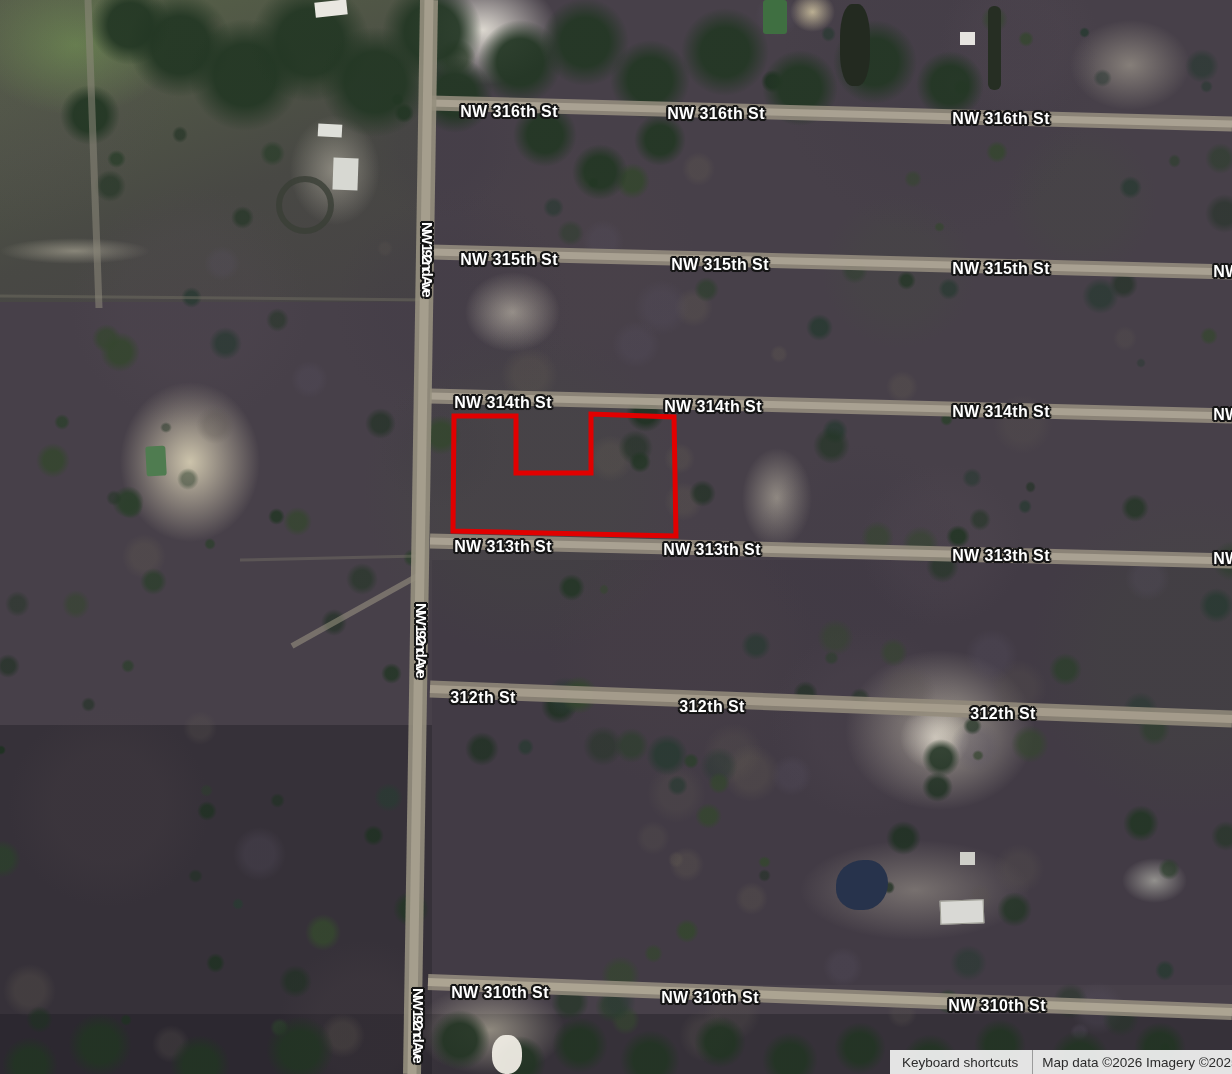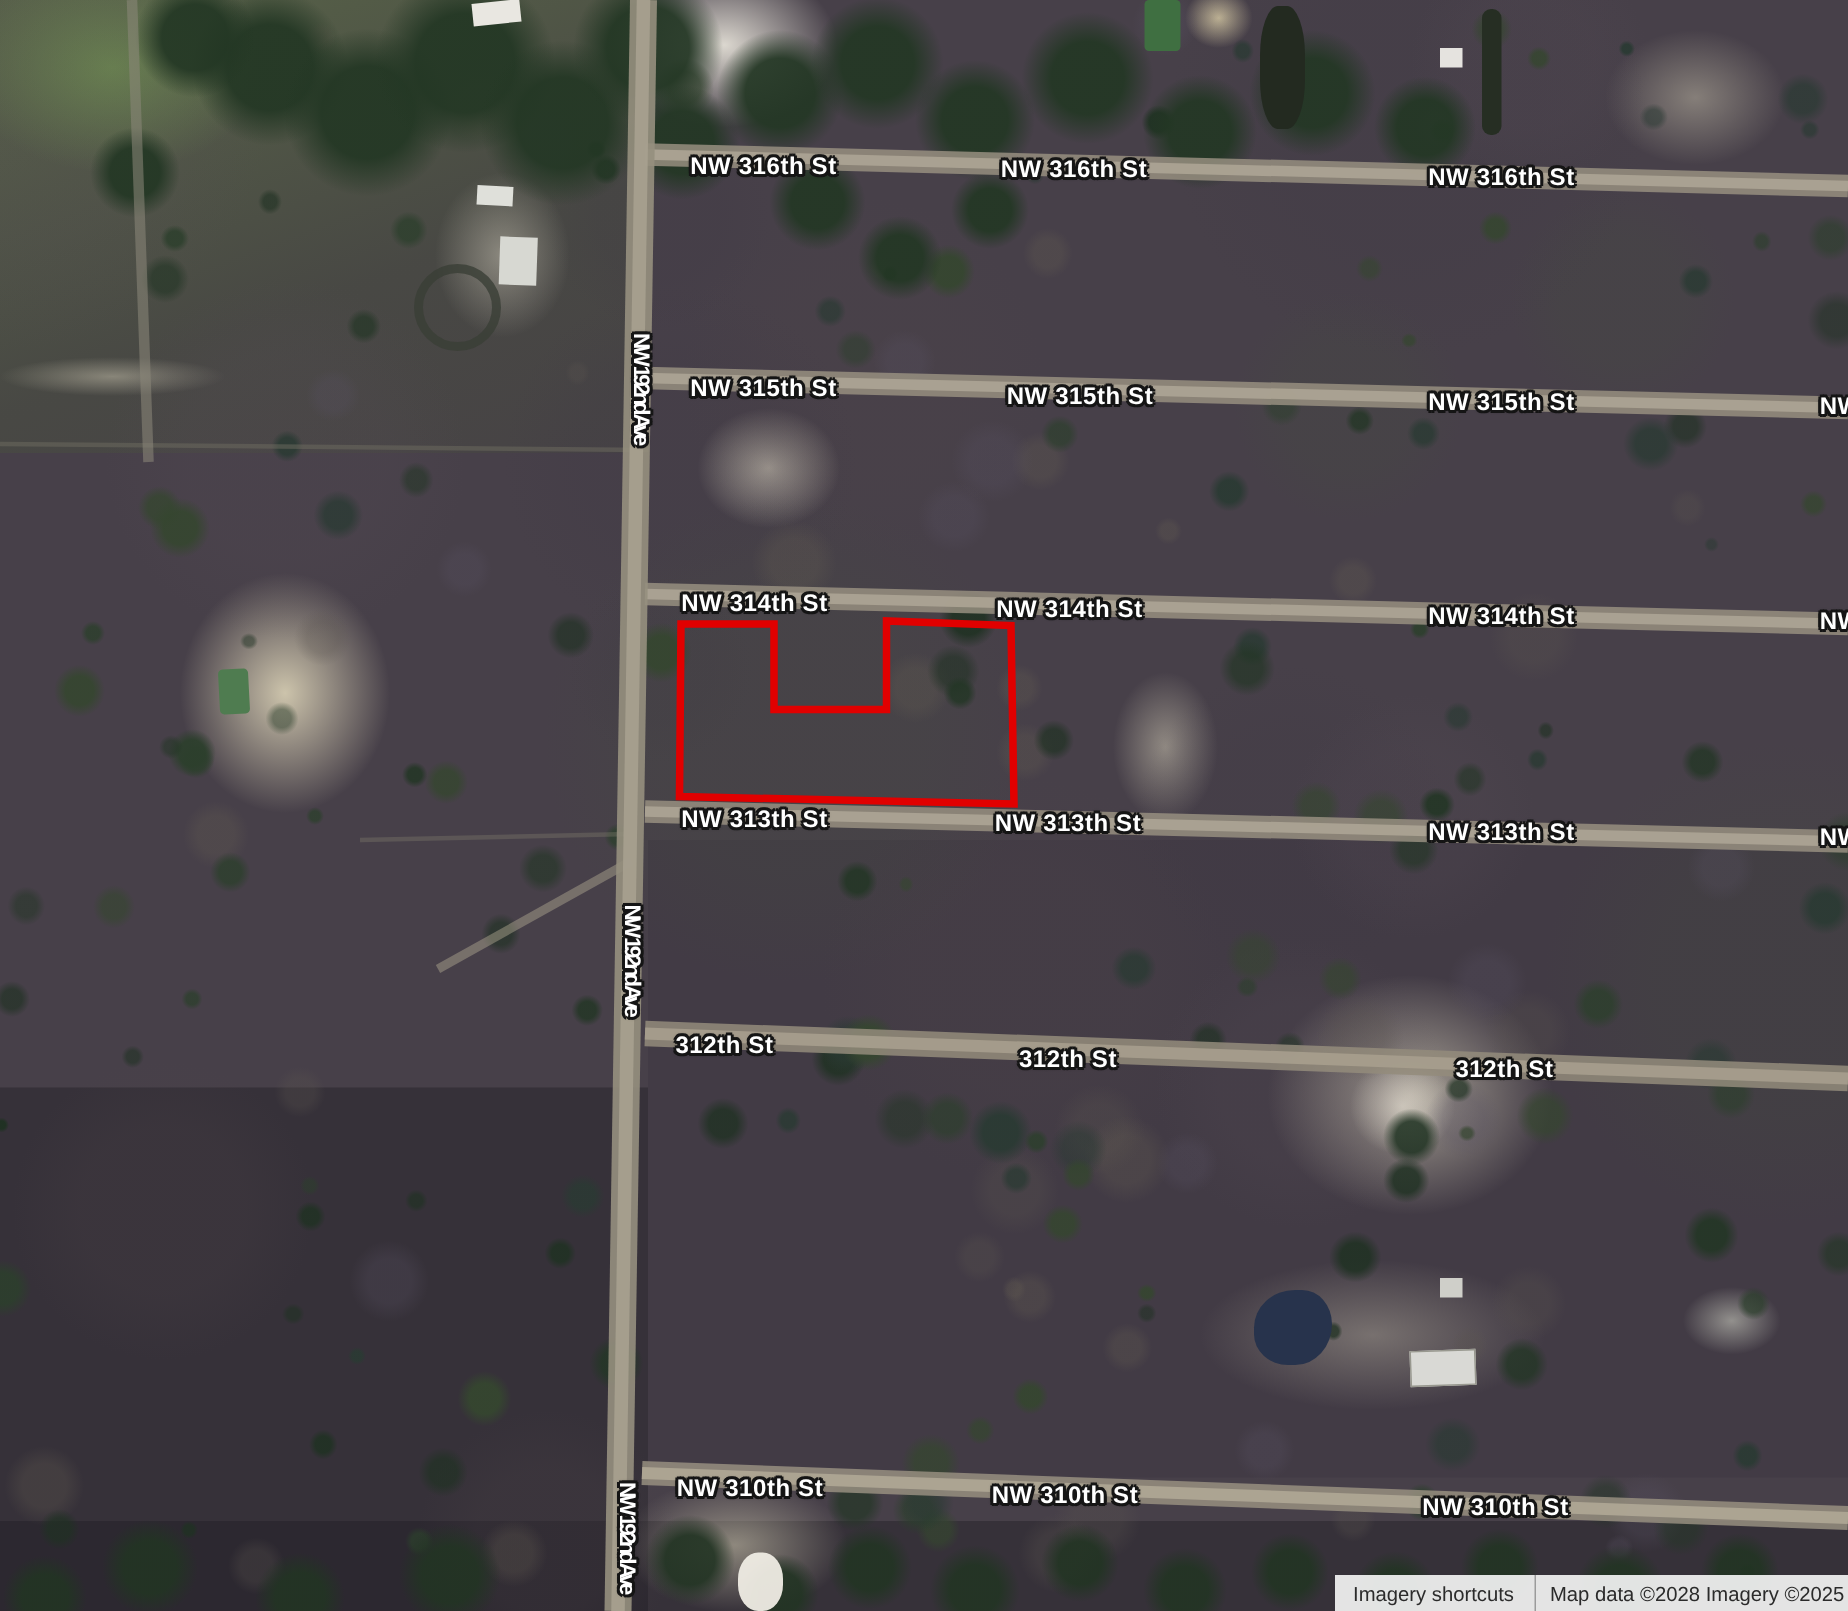--- a/index.html
+++ b/index.html
@@ -382,17 +382,17 @@
       <div class="street-label" style="left: 1003px; top: 714px;">312th St</div>
       <div class="street-label" style="left: 500px; top: 993px;">NW 310th St</div>
       <div class="street-label" style="left: 710px; top: 998px;">NW 310th St</div>
       <div class="street-label" style="left: 997px; top: 1006px;">NW 310th St</div>
       <div class="street-label vertical" style="left: 427px; top: 222px;">NW 192nd Ave</div>
       <div class="street-label vertical" style="left: 421px; top: 603px;">NW 192nd Ave</div>
       <div class="street-label vertical" style="left: 418px; top: 988px;">NW 192nd Ave</div>
     </div>
 
   <div id="attribution">
-    <span id="kb">Imagery shortcuts</span>
+    <span id="kb">Keyboard shortcuts</span>
     <span id="attr-divider"></span>
-    <span id="attr-right"><span>Map data ©2028</span> <span>Imagery ©2025</span></span>
+    <span id="attr-right"><span>Map data ©2026</span> <span>Imagery ©2025</span></span>
   </div>
 </div>
 
 </body></html>

